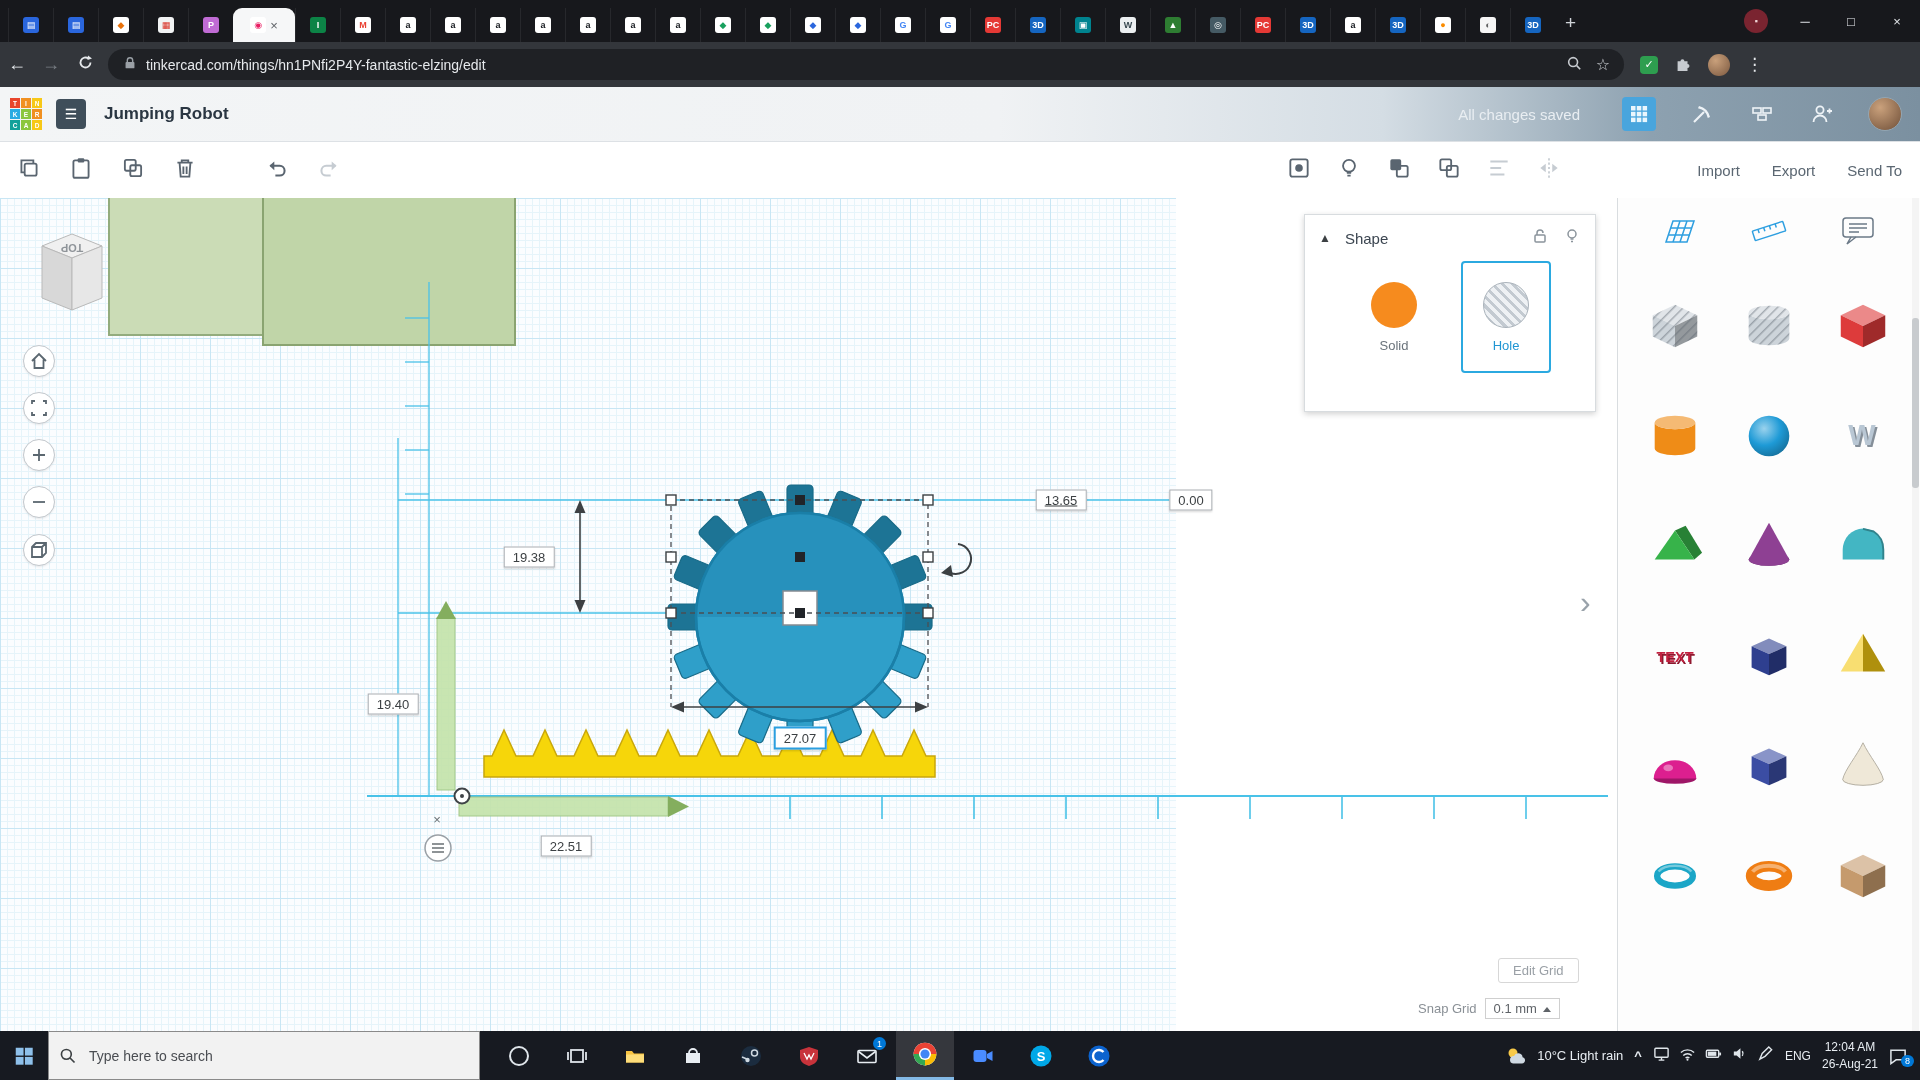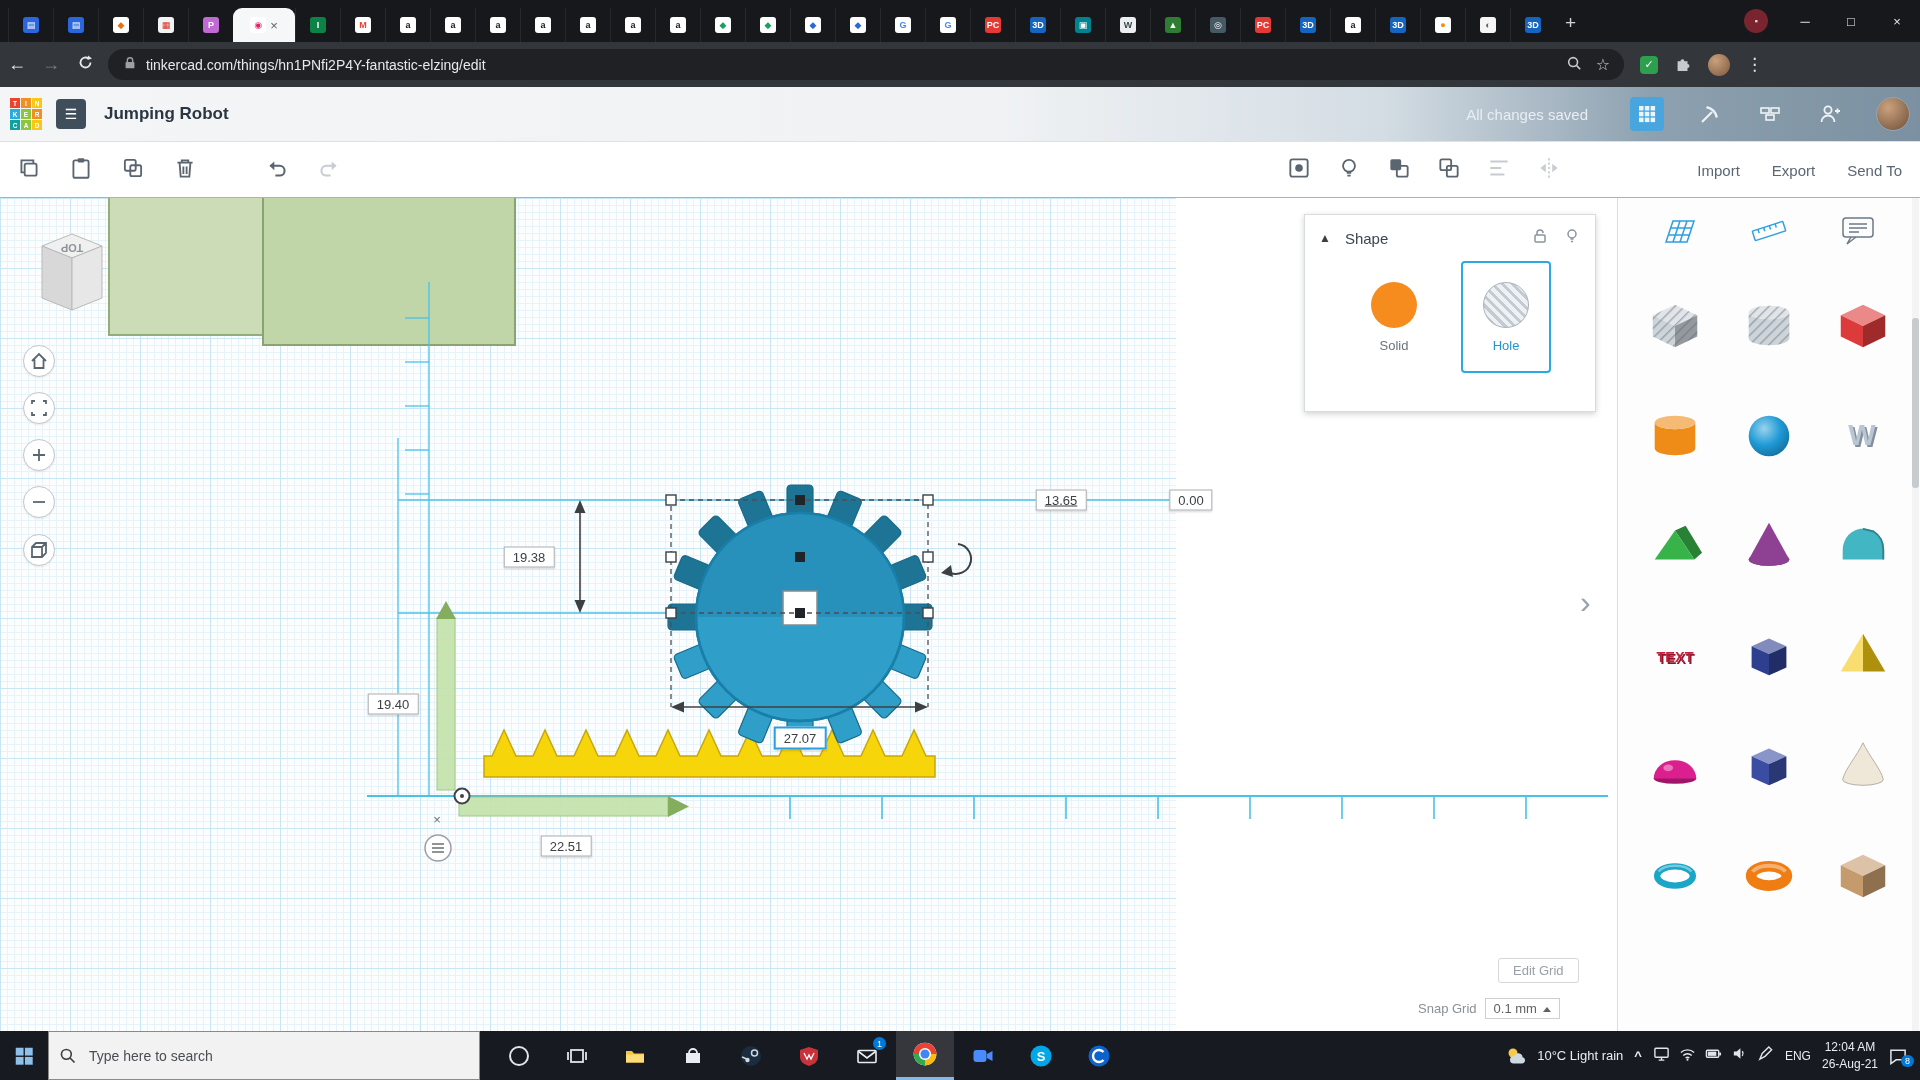--- a/index.html
+++ b/index.html
@@ -30,28 +30,28 @@
   .avatar-s { width:22px; height:22px; border-radius:50%; background:radial-gradient(circle at 35% 30%, #c9a07b, #7c5940); }
   .dots { color:#e6e9ec; font-size:17px; }
 
   
   #tcheader { position:absolute; left:0; top:87px; width:1920px; height:55px; display:flex; align-items:center;
     background:linear-gradient(90deg,#f3f5f6 0%,#f0f2f4 52%,#d4dde4 72%,#8da1b0 86%,#7b90a0 100%); border-bottom:1px solid #dde1e5; }
   .tklogo { width:32px; height:32px; margin-left:10px; display:grid; grid-template-columns:repeat(3,1fr); grid-template-rows:repeat(3,1fr); gap:1px; }
   .tklogo span { display:flex; align-items:center; justify-content:center; color:#fff; font-size:6.5px; font-weight:bold; }
   .listbtn { width:30px; height:30px; margin-left:14px; background:#3f4e5a; border-radius:4px; color:#fff; font-size:14px; display:flex; align-items:center; justify-content:center; }
   .doctitle { margin-left:18px; font-size:17px; font-weight:bold; color:#2a3642; }
-  .hdr-right { margin-left:auto; display:flex; align-items:center; gap:32px; padding-right:10px;text-align:right; }
+  .hdr-right { margin-left:auto; display:flex; align-items:center; gap:32px; padding-right:18px;text-align:right; }
   .savedtxt { color:#e9eef2; font-size:15px; margin-right:10px; }
   .gridbtn { width:34px; height:34px; background:#49a5dd; border-radius:4px; display:flex; align-items:center; justify-content:center; }
   .hico { width:28px; height:28px; display:flex; align-items:center; justify-content:center; }
   .avatar-b { width:34px; height:34px; border-radius:50%; background:radial-gradient(circle at 35% 30%, #caa17c, #6f4f38); border:1px solid #93a5b2; }
 
   
-  #edittb { position:absolute; left:0; top:142px; width:1920px; height:60px; background:#fff; border-bottom:5px solid #eab308; }
+  #edittb { position:absolute; left:0; top:142px; width:1920px; height:60px; background:#fff; border-bottom:2px solid #eab308; }
   .tb-left { position:absolute; left:16px; top:0; height:56px; display:flex; align-items:center; gap:26px; }
   .tb-mid { position:absolute; left:1286px; top:0; height:56px; display:flex; align-items:center; gap:24px; }
   .tb-buttons { position:absolute; right:18px; top:0; height:56px; display:flex; align-items:center; gap:32px; }
   .tb-buttons span { font-size:15px; color:#5b6772; }
 
   
   #canvas { position:absolute; left:0; top:198px; width:1920px; height:833px; background:#fff; overflow:hidden; }
   .grid-area { position:absolute; left:0; top:0; width:1176px; height:833px; background-color:#fbfdff;
     background-image:
       linear-gradient(#c8e6f4 1px, transparent 1px),

